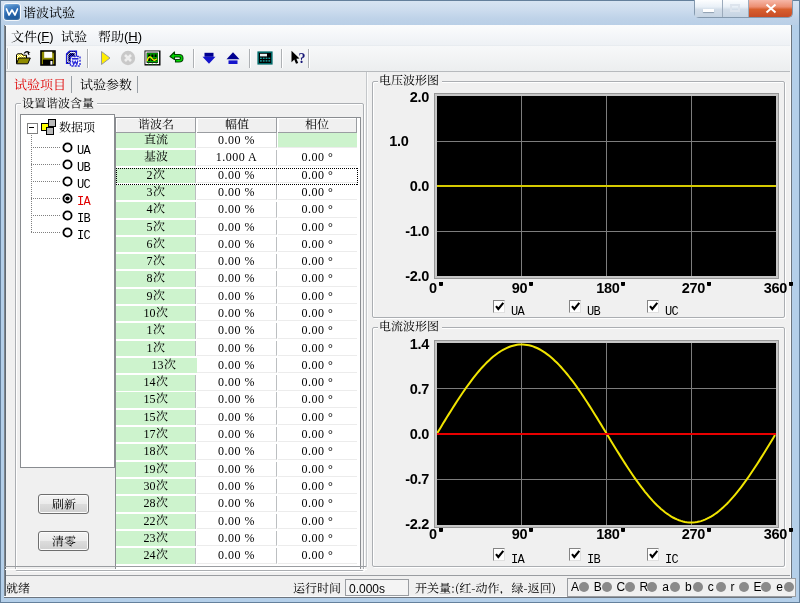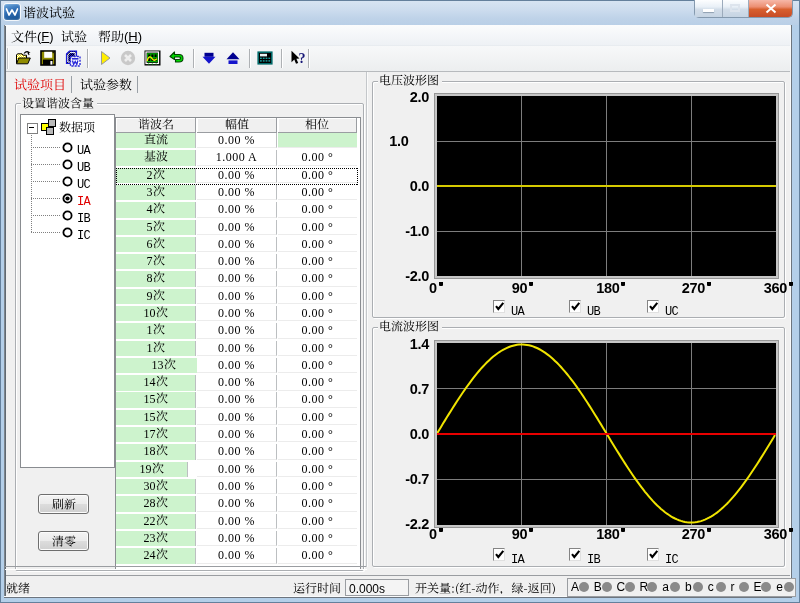--- a/index.html
+++ b/index.html
@@ -464,21 +464,21 @@
       </svg></div>
     <div style="position:absolute;left:197px;top:427px;width:80px;height:15px;background:#fff;border-right:1px solid #bcbfc1;border-bottom:1px solid #ececec;box-sizing:border-box;text-align:center;font:12px 'Liberation Serif';letter-spacing:0.5px;">0.00 %</div>
     <div style="position:absolute;left:278px;top:427px;width:79px;height:15px;background:#fff;border-bottom:1px solid #ececec;box-sizing:border-box;text-align:center;font:12px 'Liberation Serif';letter-spacing:0.5px;">0.00 °</div>
     <div style="position:absolute;left:116px;top:444px;width:80px;height:16px;background:#cdf3cd;border-right:1px solid #bcbfc1;box-sizing:border-box;text-align:center;font:12px 'Liberation Serif';line-height:14px;"><span style="letter-spacing:0px">18</span><svg style="width:12.0px;height:12px;vertical-align:-1.44px" viewBox="0 -880 1000 1000">
         <g fill="#000">
           <use href="#c25" x="0"></use>
         </g>
       </svg></div>
     <div style="position:absolute;left:197px;top:444px;width:80px;height:16px;background:#fff;border-right:1px solid #bcbfc1;border-bottom:1px solid #ececec;box-sizing:border-box;text-align:center;font:12px 'Liberation Serif';letter-spacing:0.5px;">0.00 %</div>
     <div style="position:absolute;left:278px;top:444px;width:79px;height:16px;background:#fff;border-bottom:1px solid #ececec;box-sizing:border-box;text-align:center;font:12px 'Liberation Serif';letter-spacing:0.5px;">0.00 °</div>
-    <div style="position:absolute;left:116px;top:462px;width:72px;height:15px;background:#cdf3cd;border-right:1px solid #bcbfc1;box-sizing:border-box;text-align:center;font:12px 'Liberation Serif';line-height:14px;"><span style="letter-spacing:0px">19</span><svg style="width:12.0px;height:12px;vertical-align:-1.44px" viewBox="0 -880 1000 1000">
+    <div style="position:absolute;left:116px;top:462px;width:80px;height:15px;background:#cdf3cd;border-right:1px solid #bcbfc1;box-sizing:border-box;text-align:center;font:12px 'Liberation Serif';line-height:14px;"><span style="letter-spacing:0px">19</span><svg style="width:12.0px;height:12px;vertical-align:-1.44px" viewBox="0 -880 1000 1000">
         <g fill="#000">
           <use href="#c25" x="0"></use>
         </g>
       </svg></div>
     <div style="position:absolute;left:197px;top:462px;width:80px;height:15px;background:#fff;border-right:1px solid #bcbfc1;border-bottom:1px solid #ececec;box-sizing:border-box;text-align:center;font:12px 'Liberation Serif';letter-spacing:0.5px;">0.00 %</div>
     <div style="position:absolute;left:278px;top:462px;width:79px;height:15px;background:#fff;border-bottom:1px solid #ececec;box-sizing:border-box;text-align:center;font:12px 'Liberation Serif';letter-spacing:0.5px;">0.00 °</div>
     <div style="position:absolute;left:116px;top:479px;width:80px;height:15px;background:#cdf3cd;border-right:1px solid #bcbfc1;box-sizing:border-box;text-align:center;font:12px 'Liberation Serif';line-height:14px;"><span style="letter-spacing:0px">30</span><svg style="width:12.0px;height:12px;vertical-align:-1.44px" viewBox="0 -880 1000 1000">
         <g fill="#000">
           <use href="#c25" x="0"></use>
         </g>

